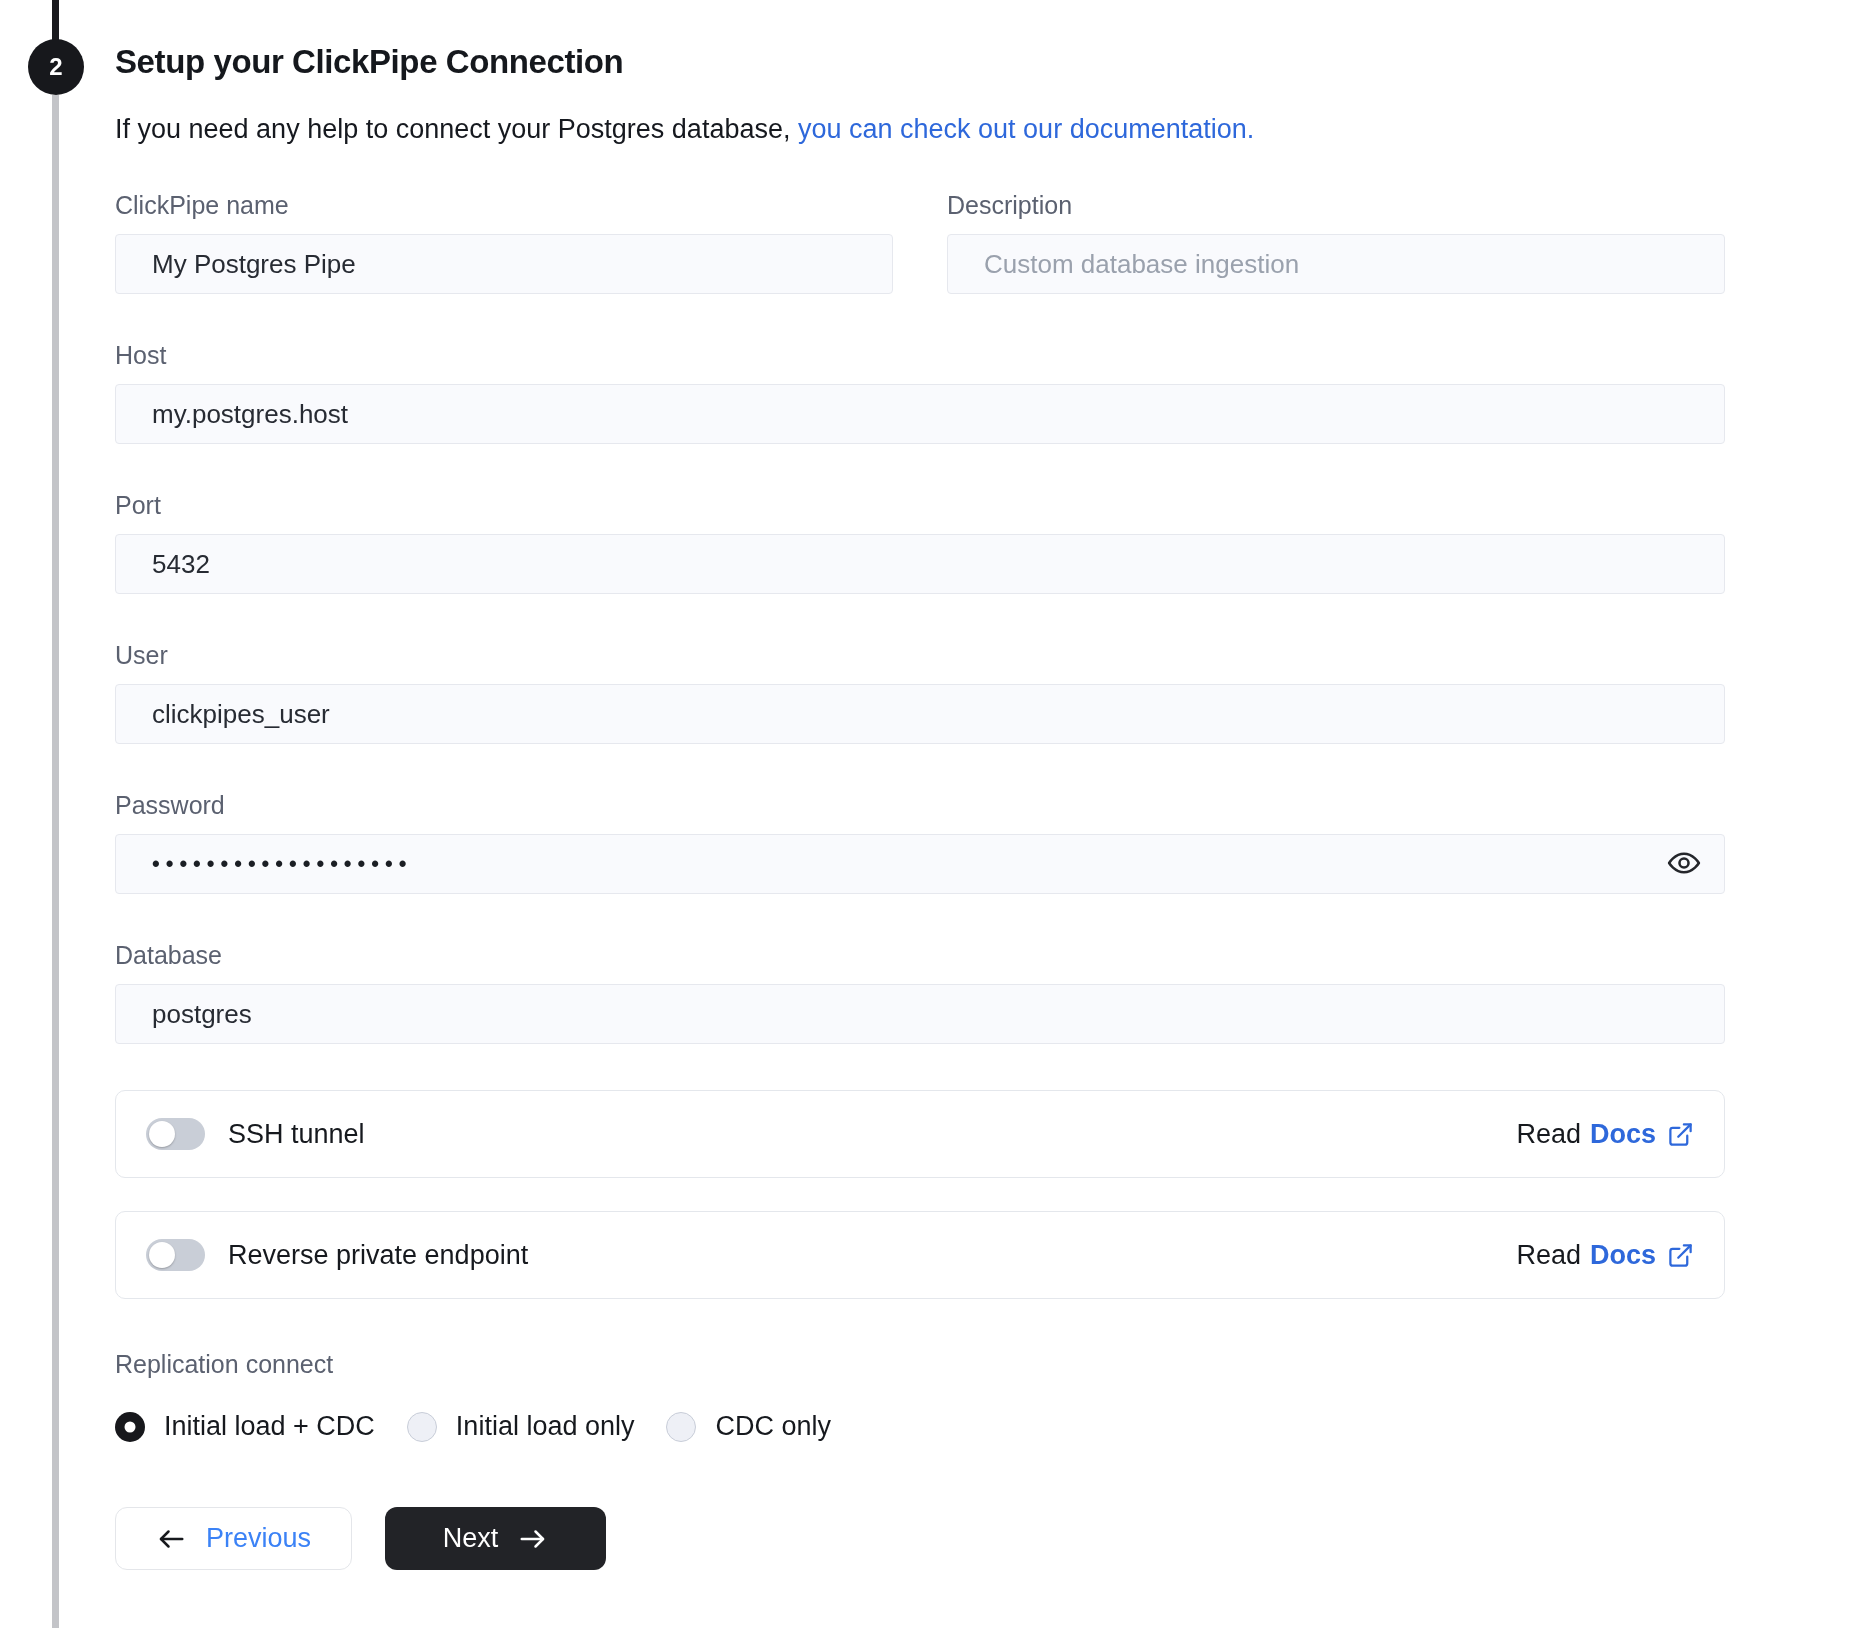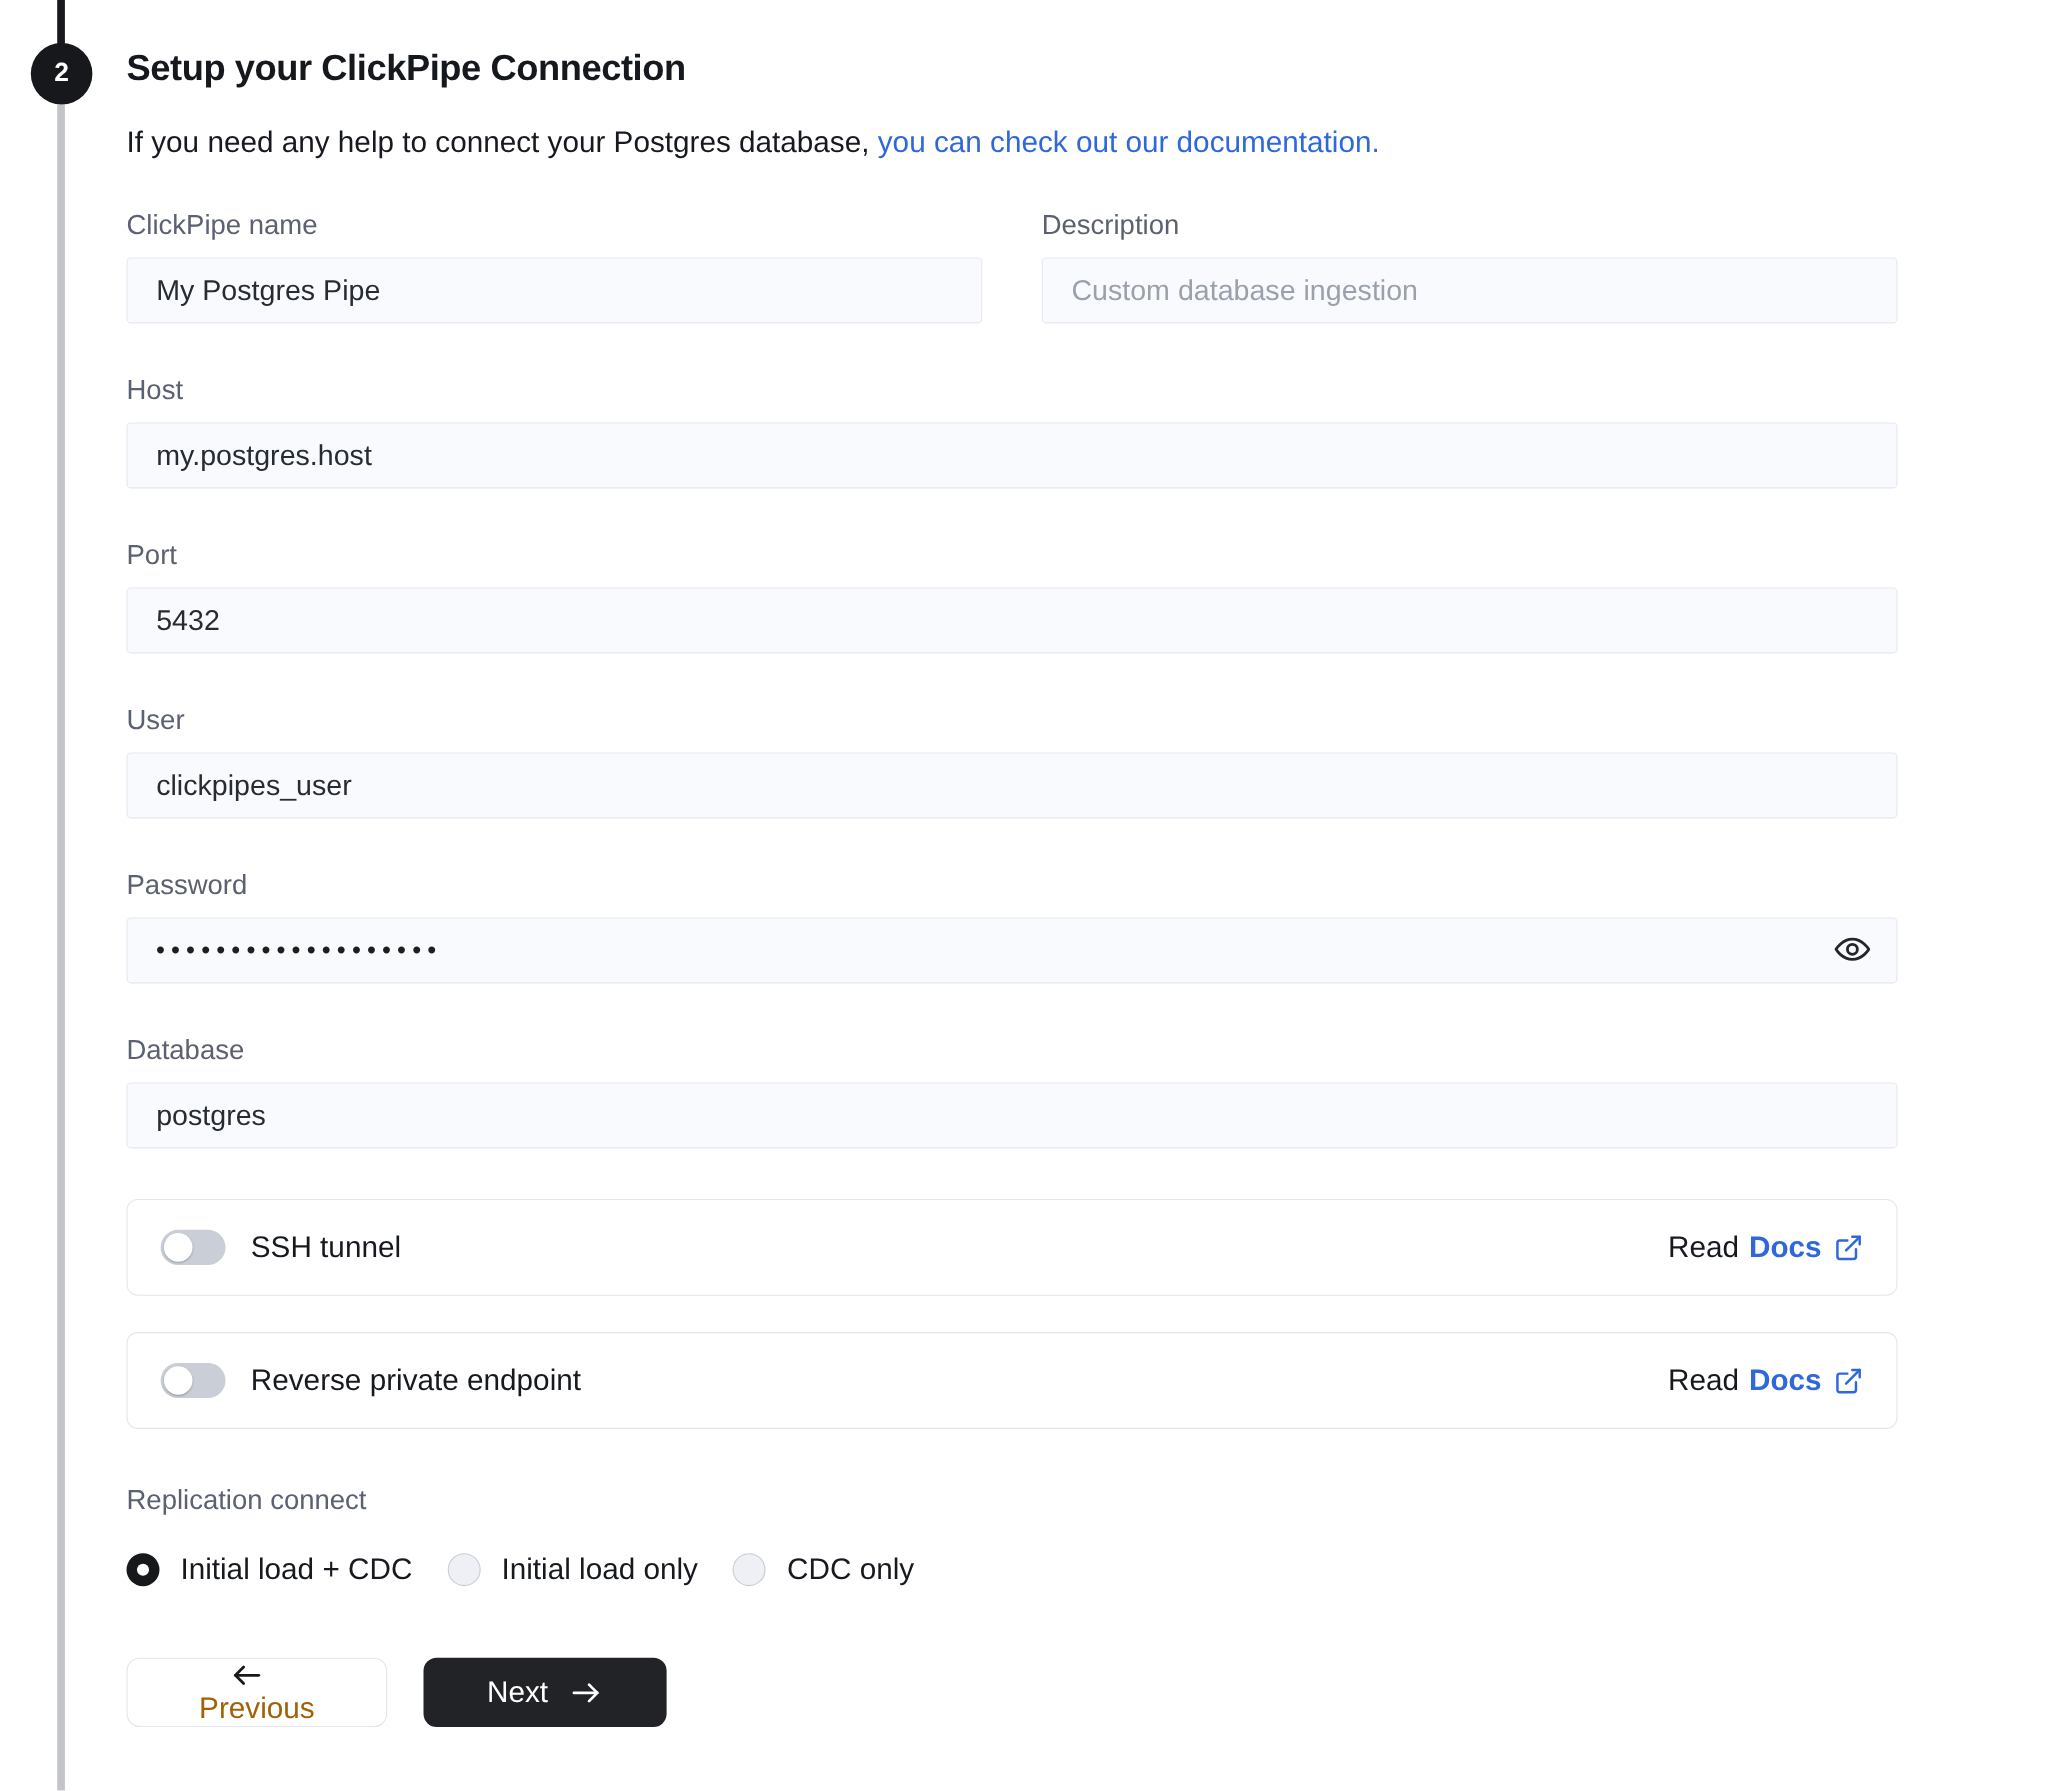--- a/index.html
+++ b/index.html
@@ -24,21 +24,21 @@
 
   .form { margin-top: 44px; }
 
   .field { margin-bottom: 46px; }
   .row-2col { display: grid; grid-template-columns: 1fr 1fr; column-gap: 54px; }
 
   .field-label { display: block; font-size: 25px; font-weight: 500; color: #5b6170; line-height: 30px; margin-bottom: 14px; }
 
   .text-input {
     width: 100%; height: 60px; border: 1.5px solid #e6e8ee; border-radius: 4px;
-    background: #f9fafd; padding: 0 26px; font-family: inherit;
+    background: #f9fafd; padding: 0 36px; font-family: inherit;
     font-size: 26px; color: #272b33; outline: none;
   }
   .text-input::placeholder { color: #9aa1ad; opacity: 1; }
 
   .input-wrap { position: relative; }
   .input-wrap .text-input { padding-right: 80px; }
   .pw-input { font-size: 22px; font-weight: 700; letter-spacing: 6px; color: #1b1e24; }
   .eye-btn { position: absolute; right: 22px; top: 50%; transform: translateY(-50%);
              width: 38px; height: 38px; background: transparent; border: 0; cursor: pointer;
              display: flex; align-items: center; justify-content: center; }
@@ -64,21 +64,21 @@
   .radio-dot.on { background: #17181c; }
   .radio-dot.on::after { content: ""; position: absolute; left: 50%; top: 50%; width: 11px; height: 11px;
                          border-radius: 50%; background: #fff; transform: translate(-50%, -50%); }
   .radio-dot.off { background: #eef0f6; border: 1.5px solid #c8cdd8; }
   .radio-text { margin-left: 19px; font-size: 27px; color: #16191e; }
 
   
   .actions { margin-top: 65px; display: flex; align-items: center; }
   .btn { height: 63px; border-radius: 12px; font-family: inherit; font-size: 27px; font-weight: 500;
          display: inline-flex; align-items: center; justify-content: center; cursor: pointer; }
-  .btn-prev { width: 237px; background: #fff; border: 1.5px solid #e4e6ea; color: #a16207; flex-direction: column; }
+  .btn-prev { width: 237px; background: #fff; border: 1.5px solid #e4e6ea; color: #3b82f6; }
   .btn-prev .arrow { margin-right: 20px; display: inline-flex; }
   .btn-next { width: 221px; margin-left: 33px; background: #222327; border: 0; color: #fff; }
   .btn-next .arrow { margin-left: 20px; display: inline-flex; }
 </style>
 </head>
 <body>
 
 <div class="page">
 
   <div class="rail-top"></div>

